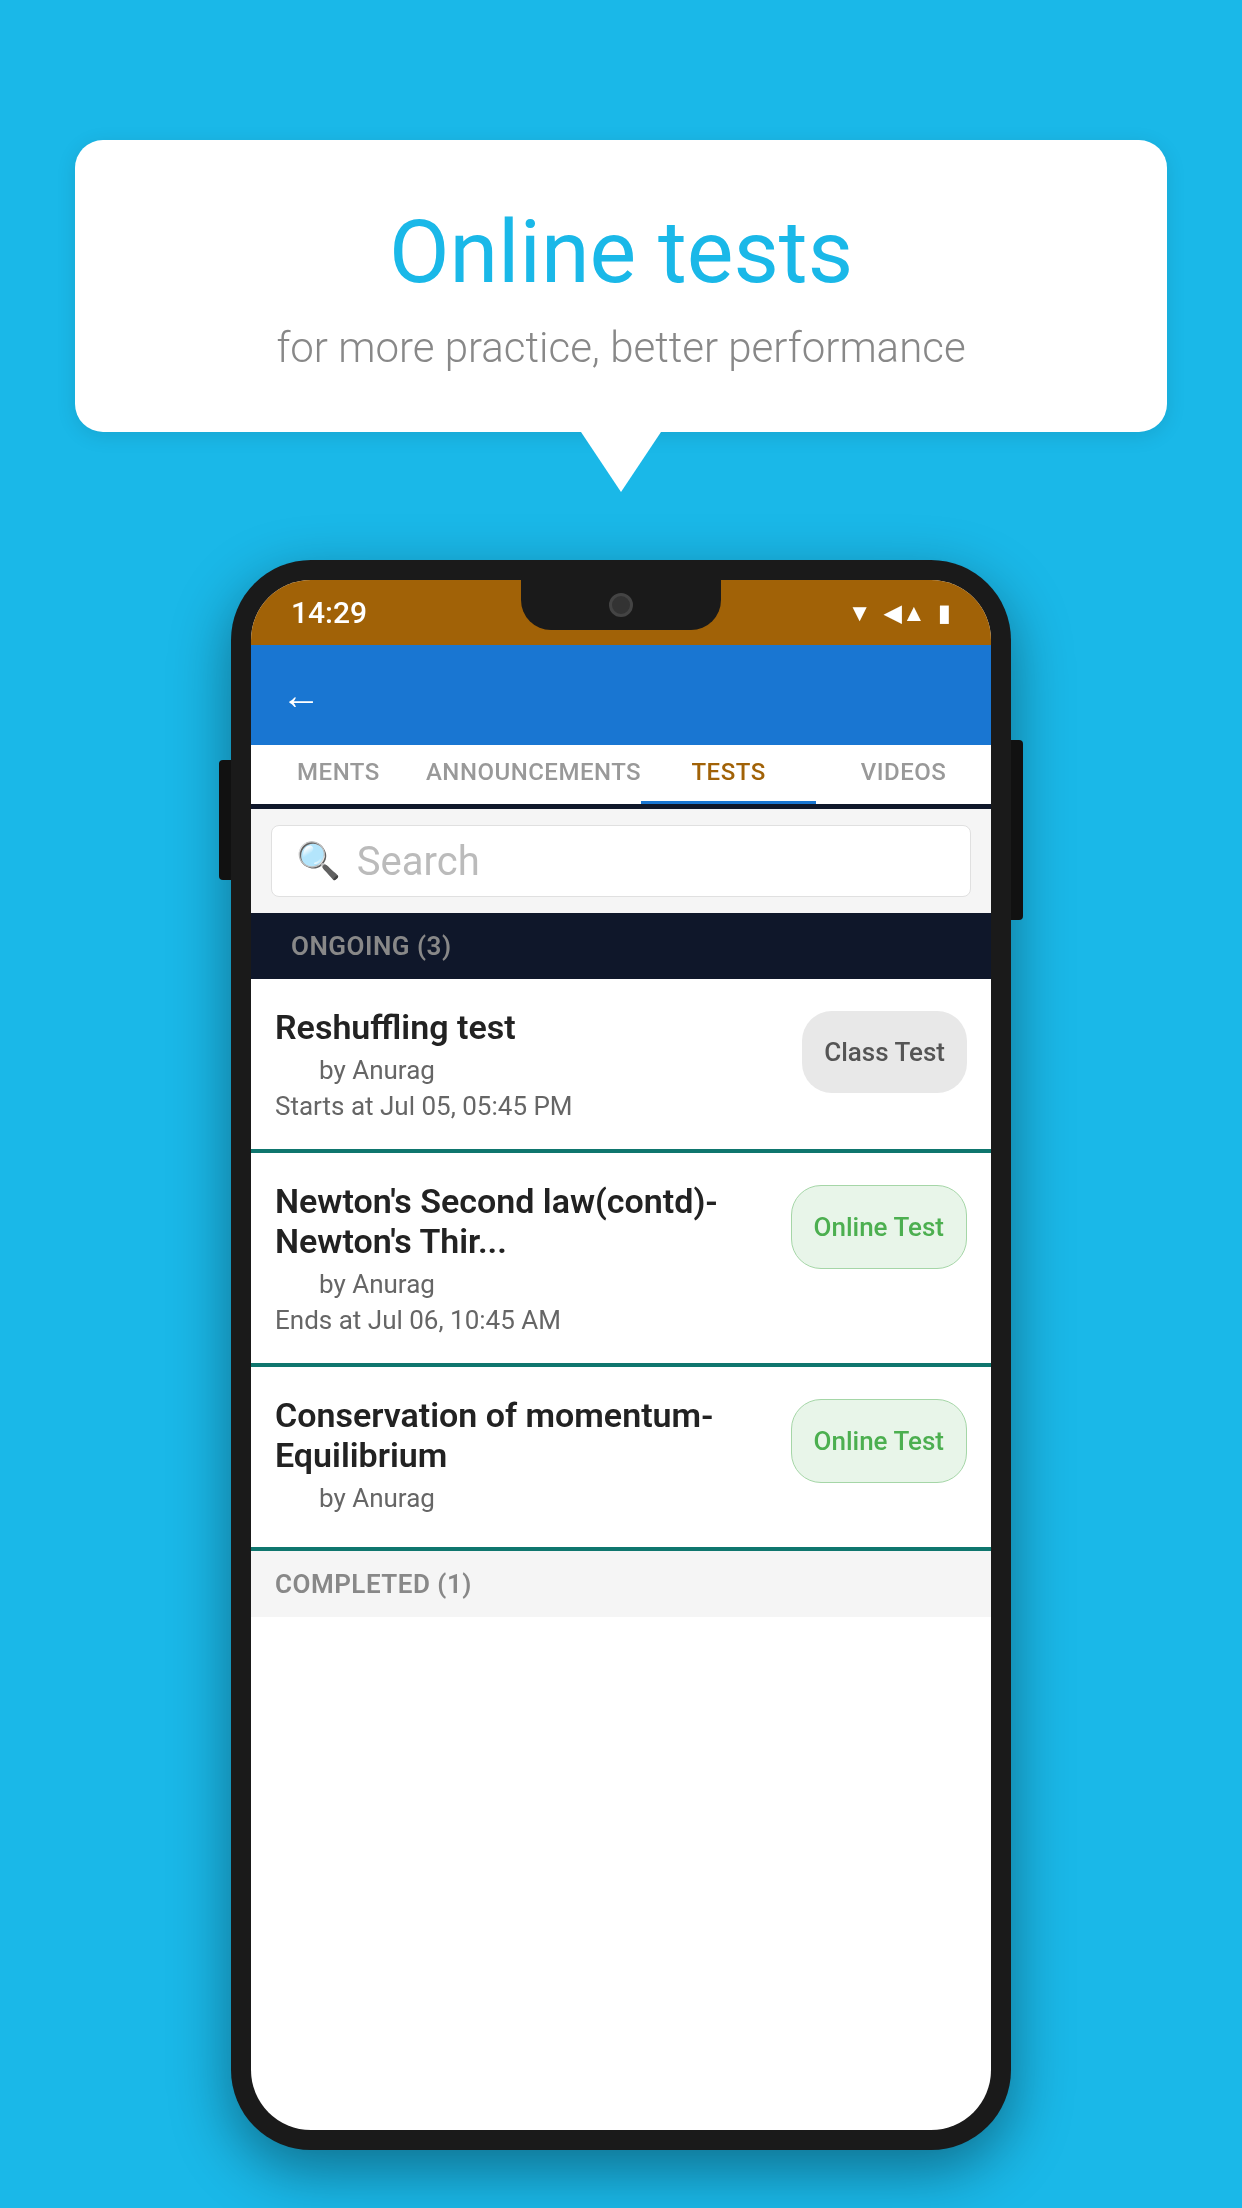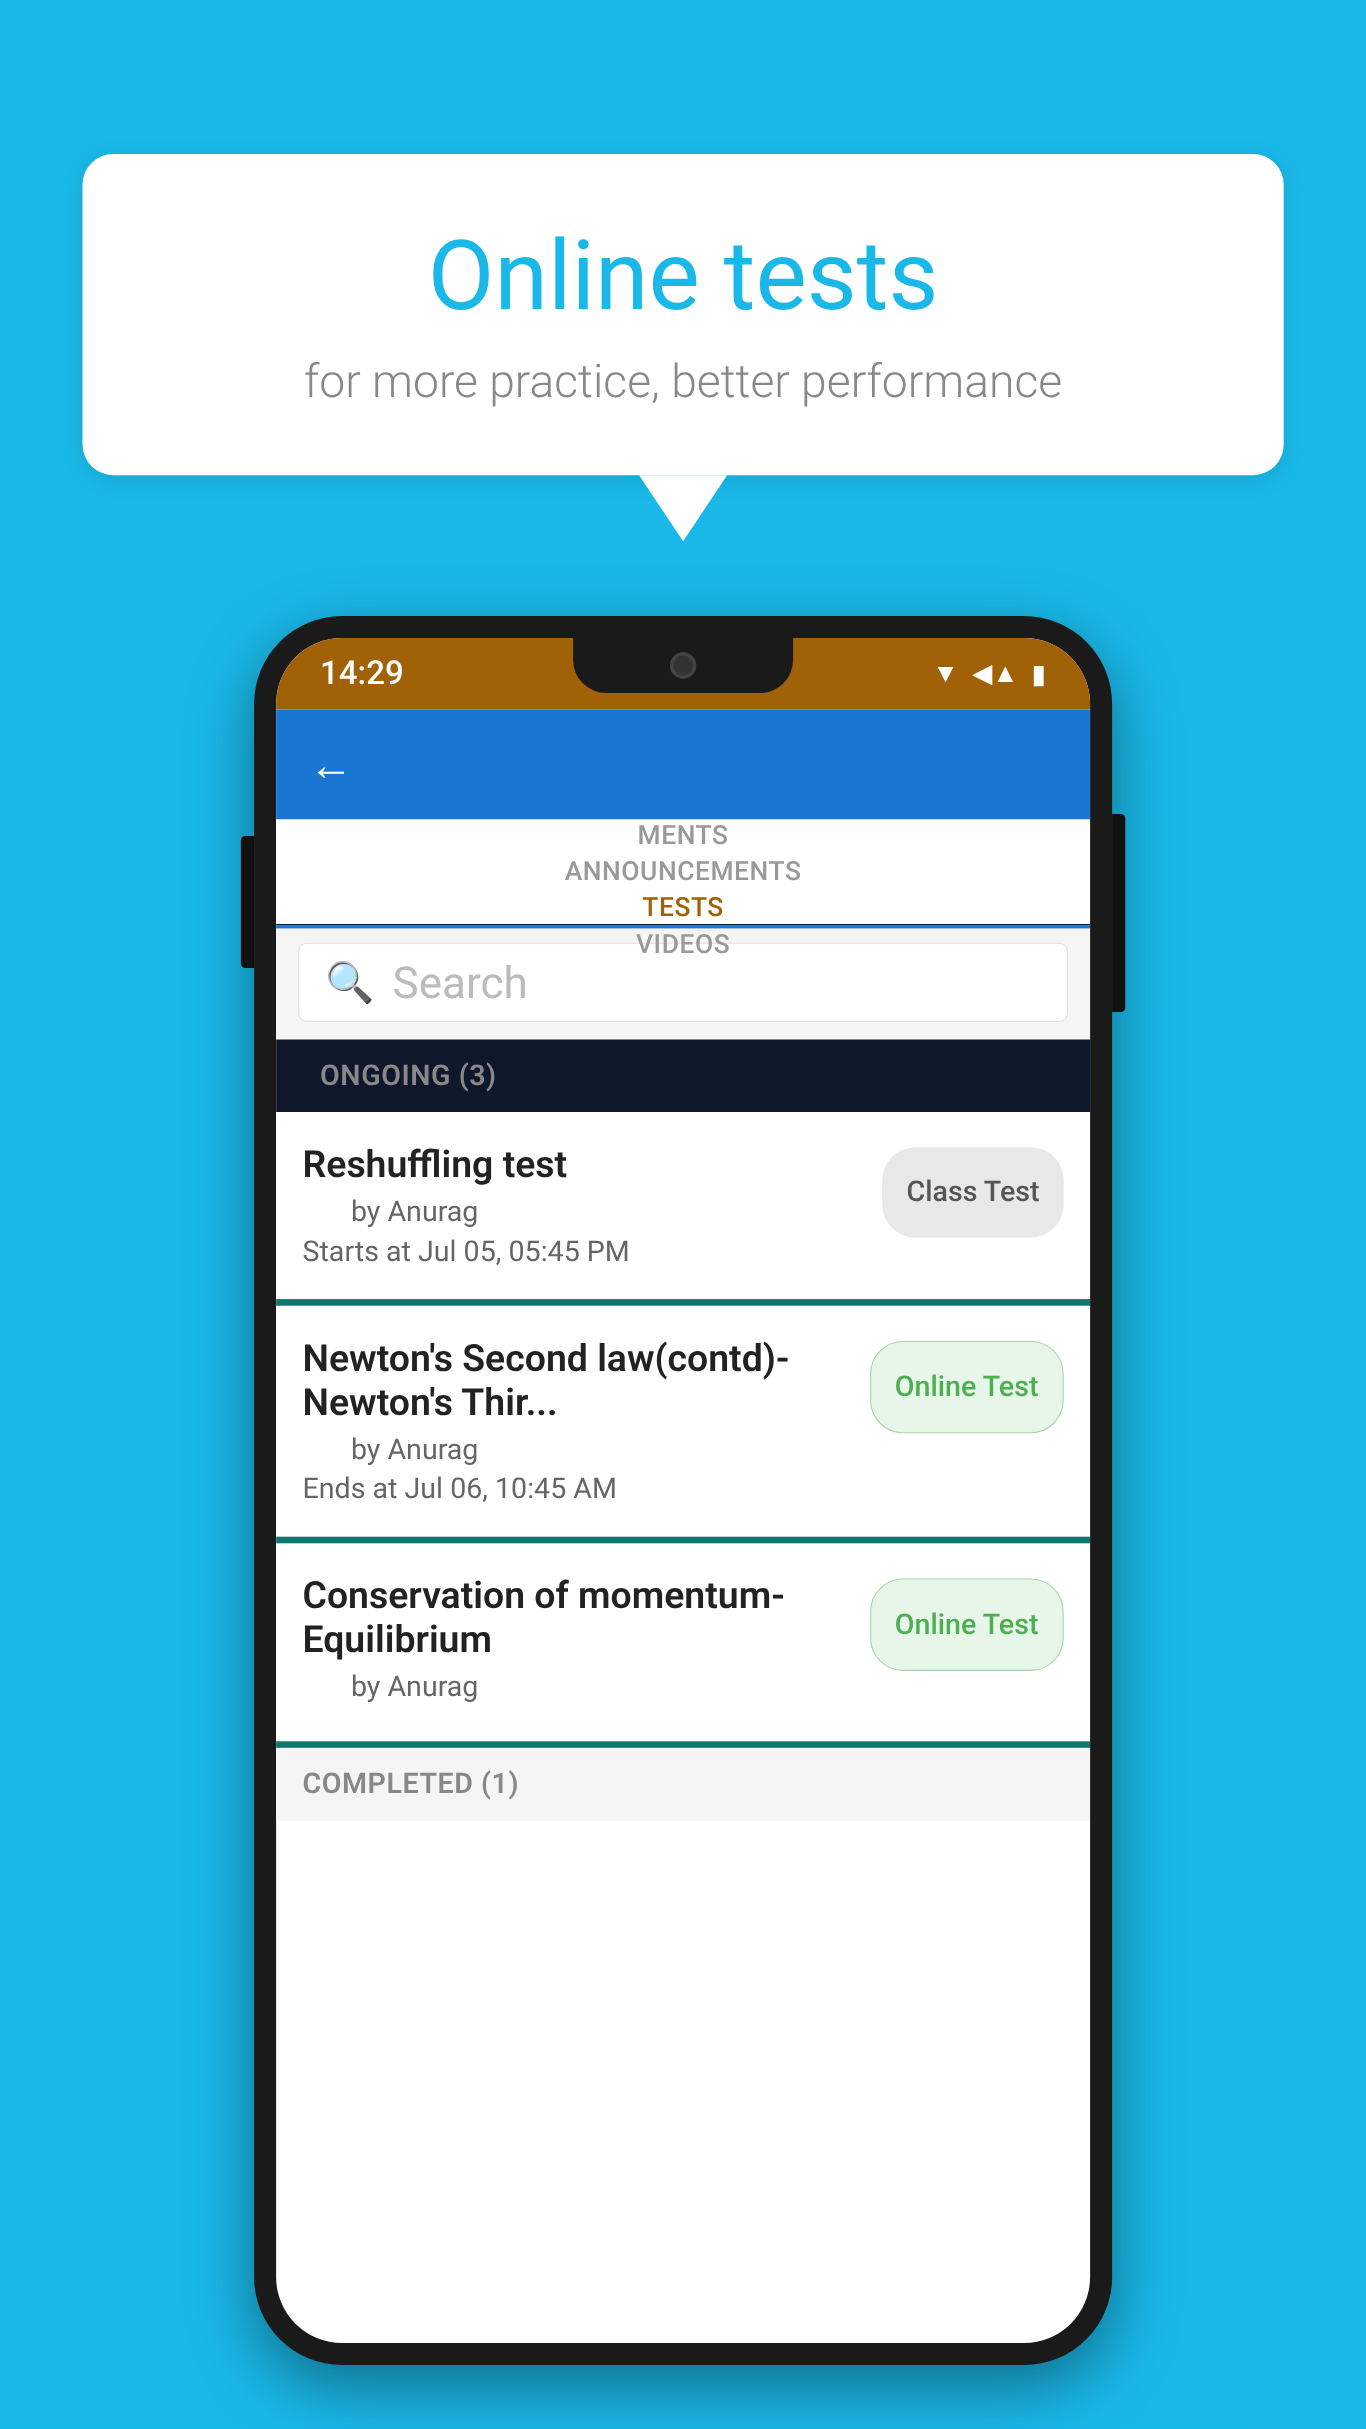--- a/index.html
+++ b/index.html
@@ -171,23 +171,22 @@
     .app-bar-title {
       color: white;
       font-size: 46px;
       font-weight: 400;
     }
 
     
     .tabs-bar {
       background: white;
       display: flex;
-      border-bottom: 1px solid #0f172a;
-      height: 96px;
-      flex-direction: column;
+      border-bottom: 5px solid #0f172a;
+      height: 64px;
     }
 
     .tab-item {
       flex: 1;
       display: flex;
       align-items: center;
       justify-content: center;
       font-size: 24px;
       color: #999;
       font-weight: 500;
@@ -242,21 +241,21 @@
       letter-spacing: 0.5px;
     }
 
     
     .test-list {
       background: white;
     }
 
     .test-item {
       padding: 28px 24px;
-      border-bottom: 6px solid #0f766e;
+      border-bottom: 4px solid #0f766e;
       display: flex;
       align-items: flex-start;
       justify-content: flex-start;
     }
 
     .test-info {
       flex: 1;
       padding-right: 20px;
     }
 

